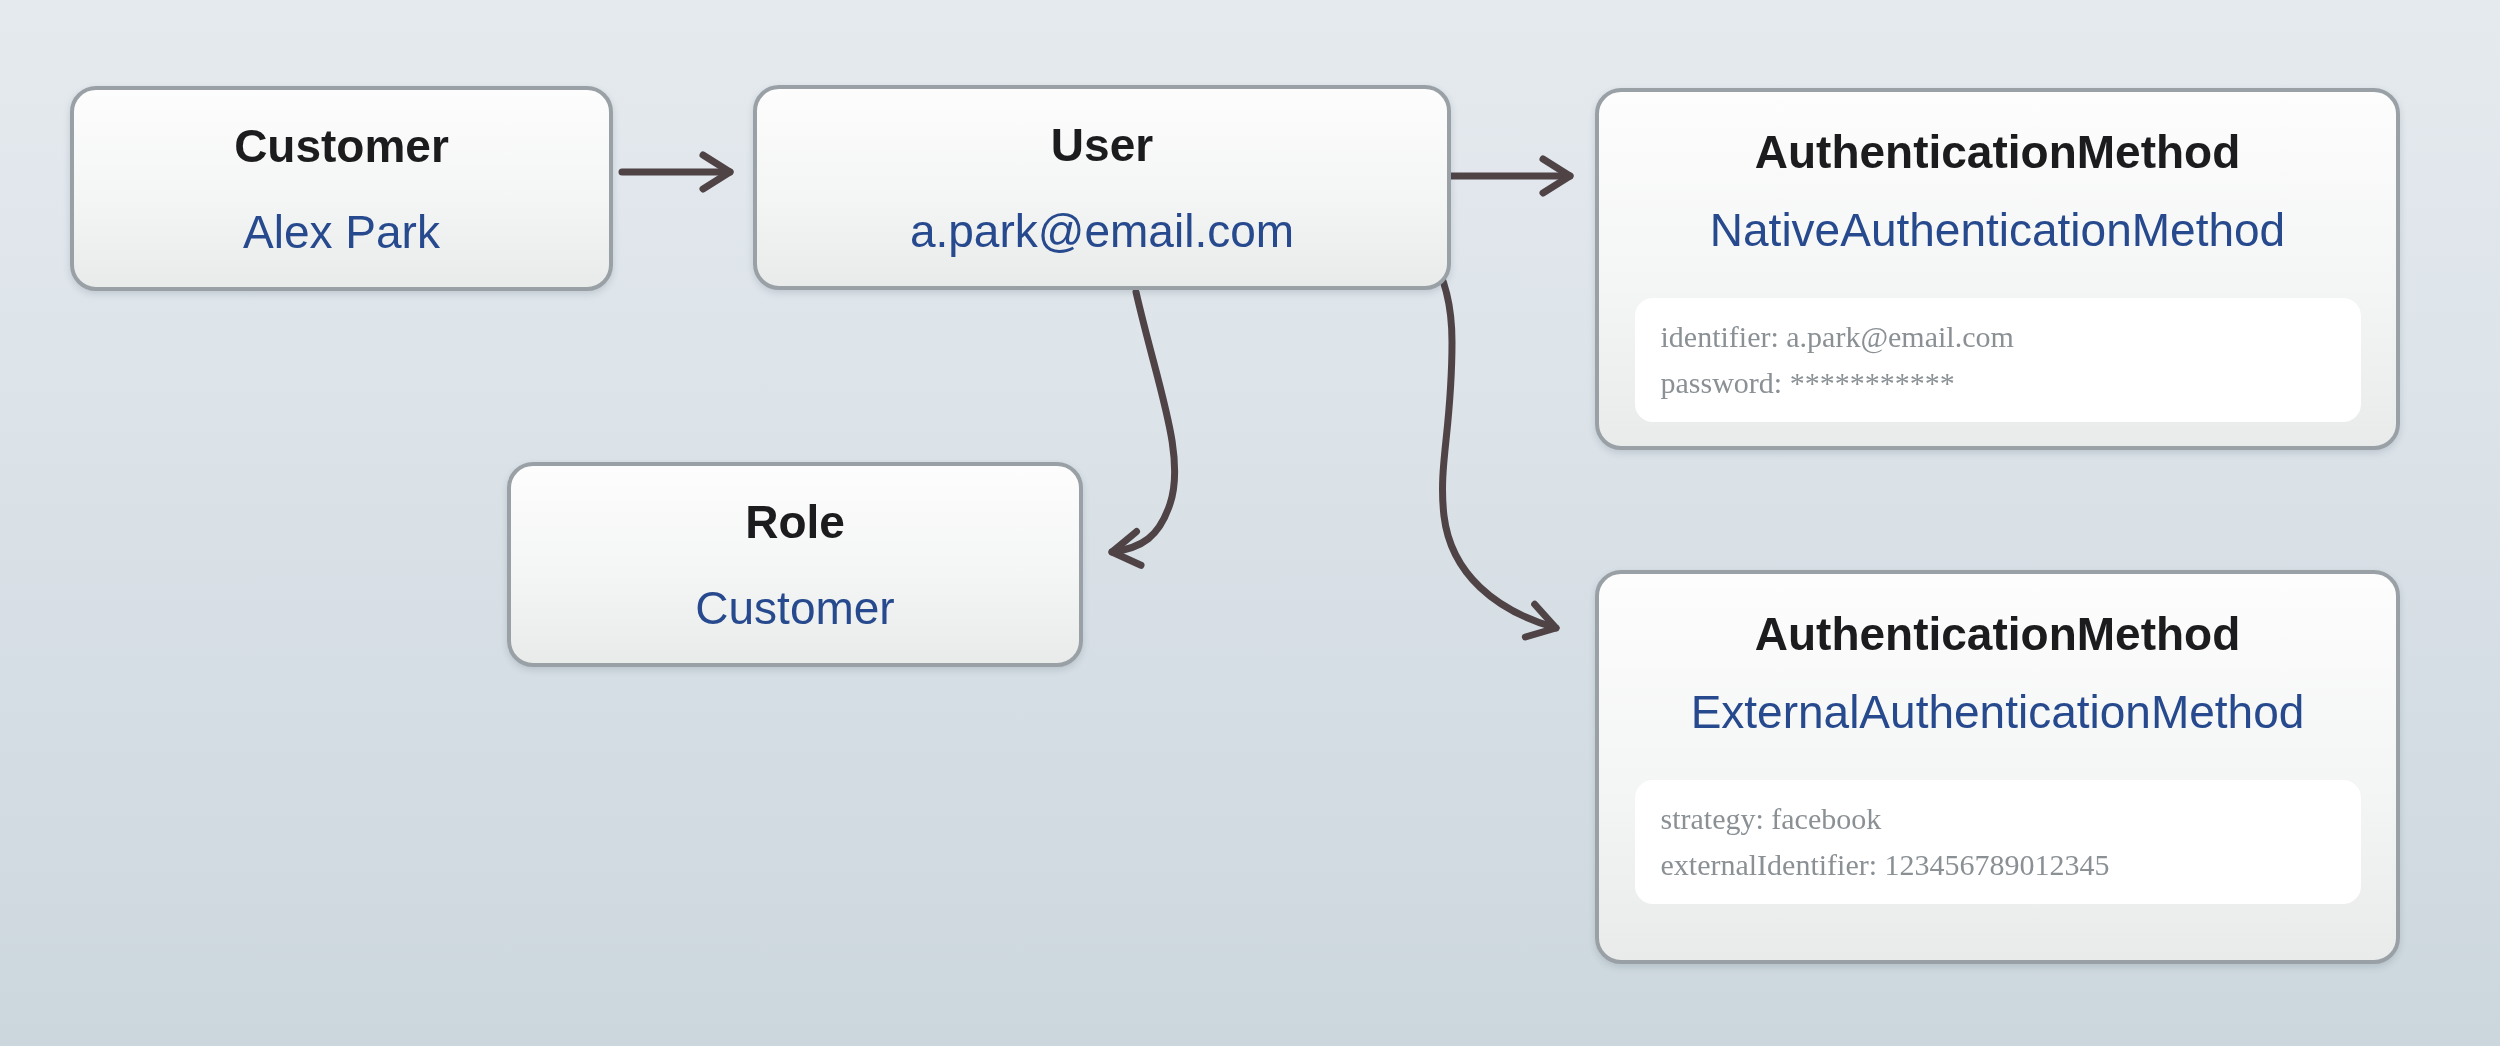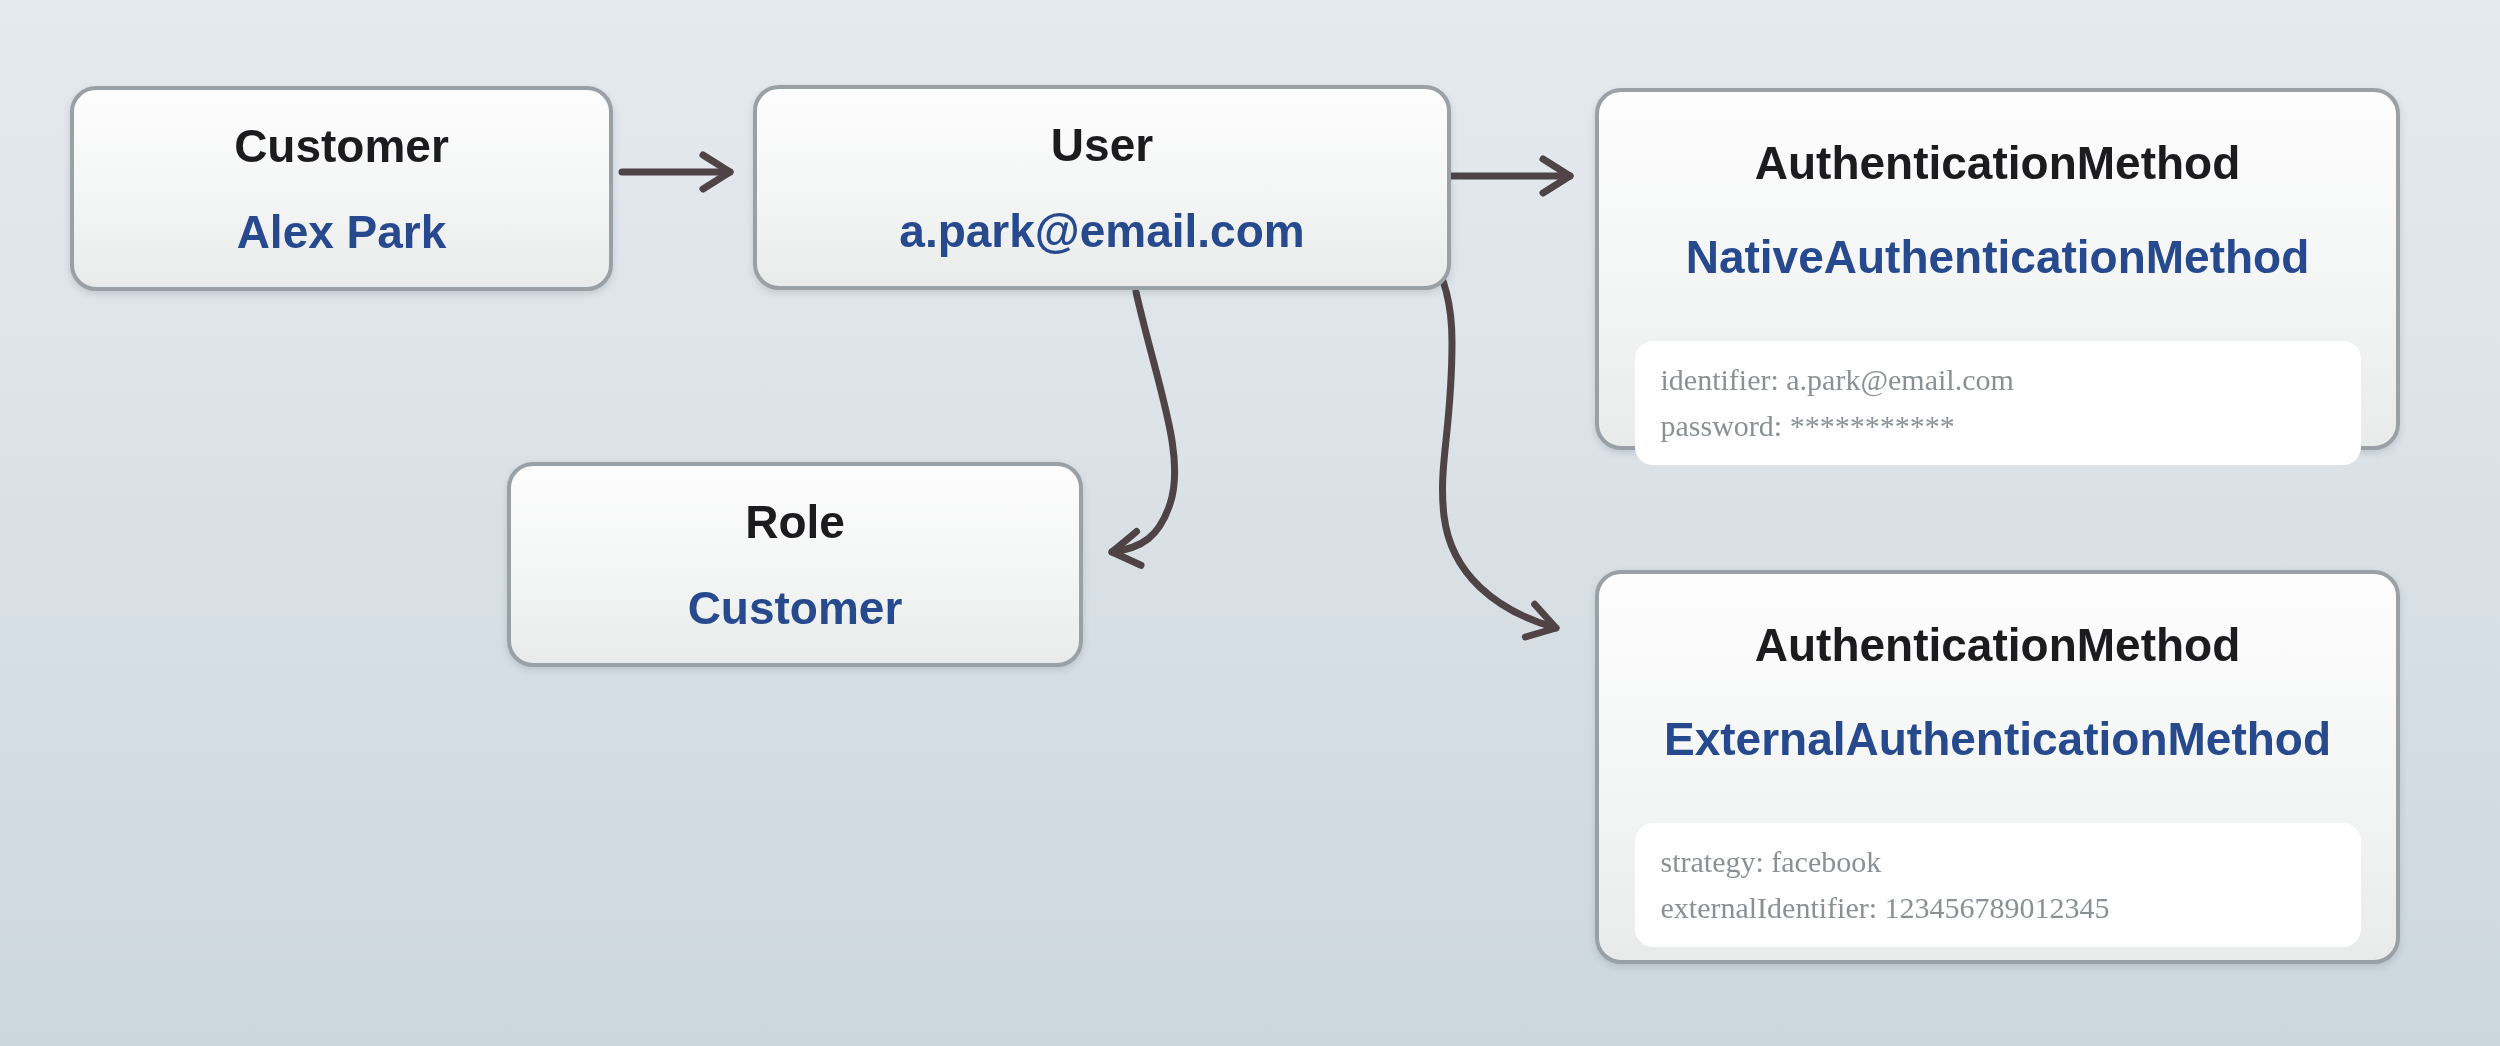--- a/index.html
+++ b/index.html
@@ -45,28 +45,28 @@
   }
   .node-type {
     font-size: 46px;
     font-weight: bold;
     color: var(--type-text);
     line-height: 56px;
     text-align: center;
   }
   .node-value {
     font-size: 46px;
-    font-weight: bold;
+    font-weight: normal;
     color: var(--value-text);
     line-height: 56px;
     text-align: center;
   }
   .node.simple { gap: 30px; align-items: center; }
 
-  .node.auth { justify-content: flex-start; padding-top: 43px; gap: 38px; }
+  .node.auth { justify-content: flex-start; padding-top: 32px; gap: 22px; }
   .node.auth .node-value { margin-top: 0; text-align: center; }
   .details-panel {
     margin-top: 18px;
     width: 726px;
     background: var(--panel-bg);
     border-radius: 18px;
     padding: 16px 26px;
   }
   .detail-line {
     font-family: Liberation Serif, serif;

